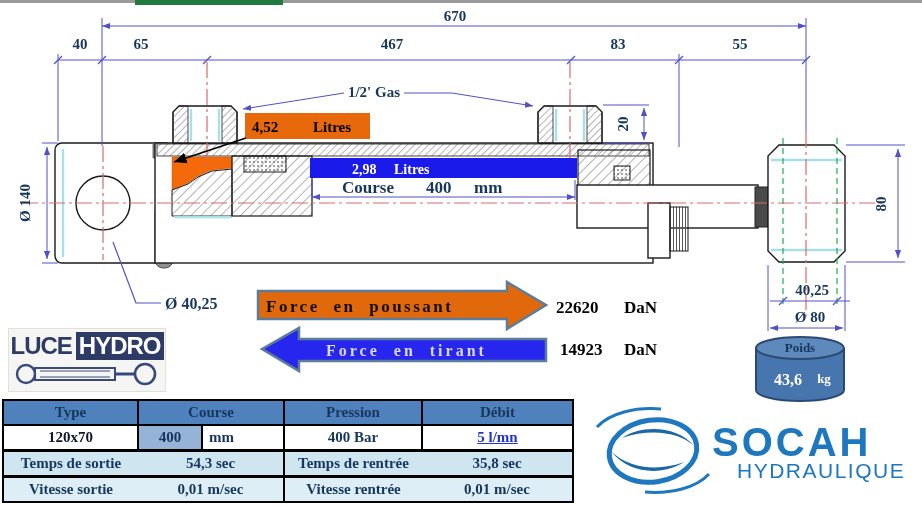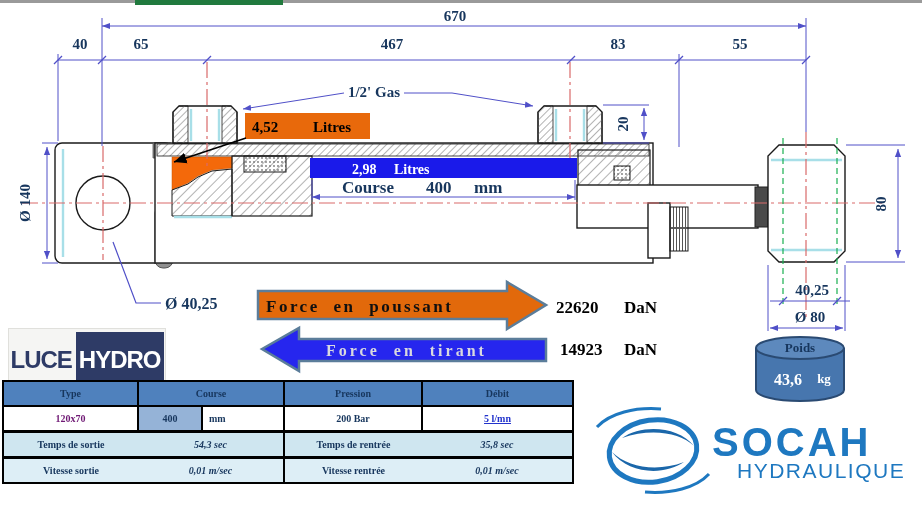--- a/index.html
+++ b/index.html
@@ -30,36 +30,36 @@
   .cyanln{stroke:#a8dfe8;stroke-width:2.4;fill:none;}
   .blk{stroke:#1a1a1a;stroke-width:1.4;fill:#ffffff;}
 
   
   .luce-box{position:absolute;left:8px;top:328px;width:158px;height:64px;
     background:#f5f5f3;border:1px solid #e0e0dc;box-sizing:border-box;
     display:flex;flex-direction:column;align-items:center;justify-content:flex-start;}
   .luce-row{display:flex;align-items:center;margin-top:3px;
     font-family:"Liberation Sans",sans-serif;font-weight:bold;font-size:24px;line-height:28px;}
   .luce-a{color:#2e3b66;letter-spacing:-1px;}
-  .luce-b{color:#ffffff;background:#2e3b66;padding:14px 3px;margin-left:4px;letter-spacing:-1px;}
+  .luce-b{color:#ffffff;background:#2e3b66;padding:0 3px;margin-left:4px;letter-spacing:-1px;}
 
   
-  .spec-table{position:absolute;left:2px;top:380px;border-collapse:collapse;table-layout:fixed;
-    font-family:"Liberation Serif",serif;font-weight:bold;font-size:10px;color:#17365d;}
+  .spec-table{position:absolute;left:2px;top:399px;border-collapse:collapse;table-layout:fixed;
+    font-family:"Liberation Serif",serif;font-weight:bold;font-size:15px;color:#17365d;}
   .spec-table td,.spec-table th{border:2px solid #000;padding:0;height:23px;text-align:center;
     overflow:hidden;white-space:nowrap;}
   .spec-table .hdr{background:#4f81bd;}
   .spec-table .thick-top td{border-top:3px solid #000;}
   .spec-table .cell-400{background:#95b3d7;}
   .spec-table .cell-mm{text-align:left;padding-left:6px;}
   .spec-table .row3 td{background:#cfe6f0;}
   .spec-table .row4 td{background:#ddeef6;margin-top:16px;}
-  .spec-table .no-l{border-left:none;font-style:italic;}
+  .spec-table .no-l{border-left:none;}
   .spec-table .no-r{border-right:none;}
-  .red-type{color:#701a75;}
+  .red-type{color:#0f172a;}
   .blue-deb{color:#2233cc;text-decoration:underline;}
 </style>
 </head>
 <body>
 
 <svg width="922" height="507" viewBox="0 0 922 507">
   <defs>
     <pattern id="hatch" width="7" height="7" patternUnits="userSpaceOnUse" patternTransform="rotate(45)">
       <line x1="0" y1="0" x2="0" y2="7" stroke="#9a9a9a" stroke-width="1.5"></line>
     </pattern>
@@ -279,21 +279,21 @@
       <tr>
     <td class="hdr">Type</td>
     <td class="hdr" colspan="2">Course</td>
     <td class="hdr">Pression</td>
     <td class="hdr">Débit</td>
   </tr>
   <tr>
     <td class="red-type">120x70</td>
     <td class="cell-400">400</td>
     <td class="cell-mm">mm</td>
-    <td>200 Bar</td>
+    <td>400 Bar</td>
     <td class="blue-deb">5 l/mn</td>
   </tr>
   <tr class="row3 thick-top">
     <td class="no-r">Temps de sortie</td>
     <td class="no-l" colspan="2">54,3 sec</td>
     <td class="no-r">Temps de rentrée</td>
     <td class="no-l">35,8 sec</td>
   </tr>
   <tr class="row4 thick-top">
     <td class="no-r">Vitesse sortie</td>

